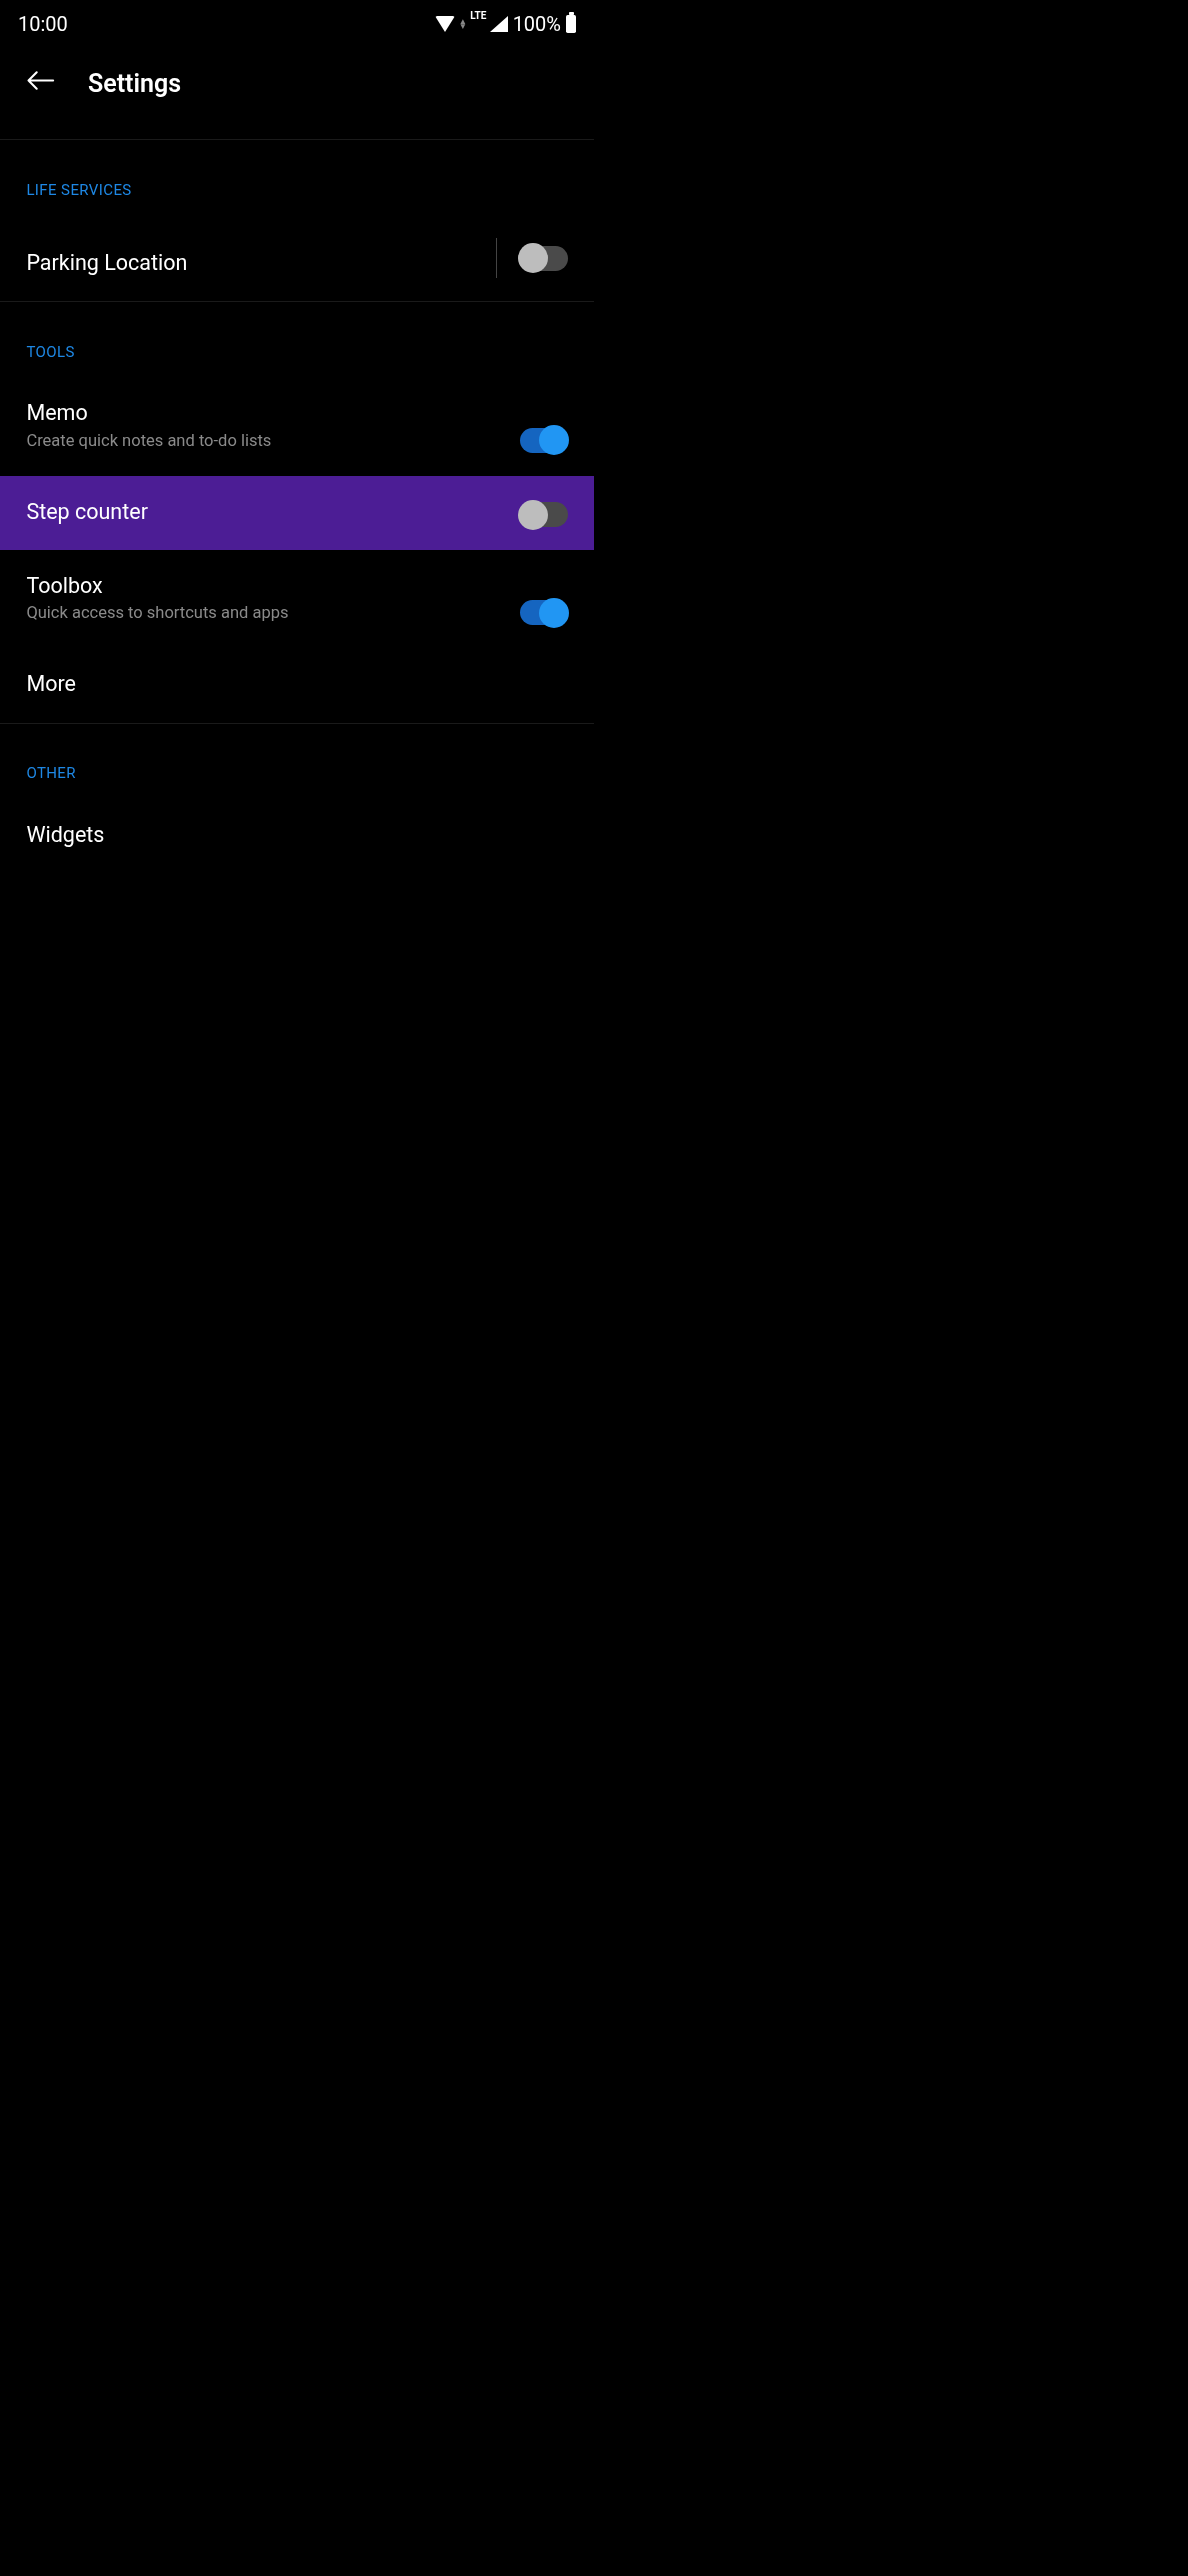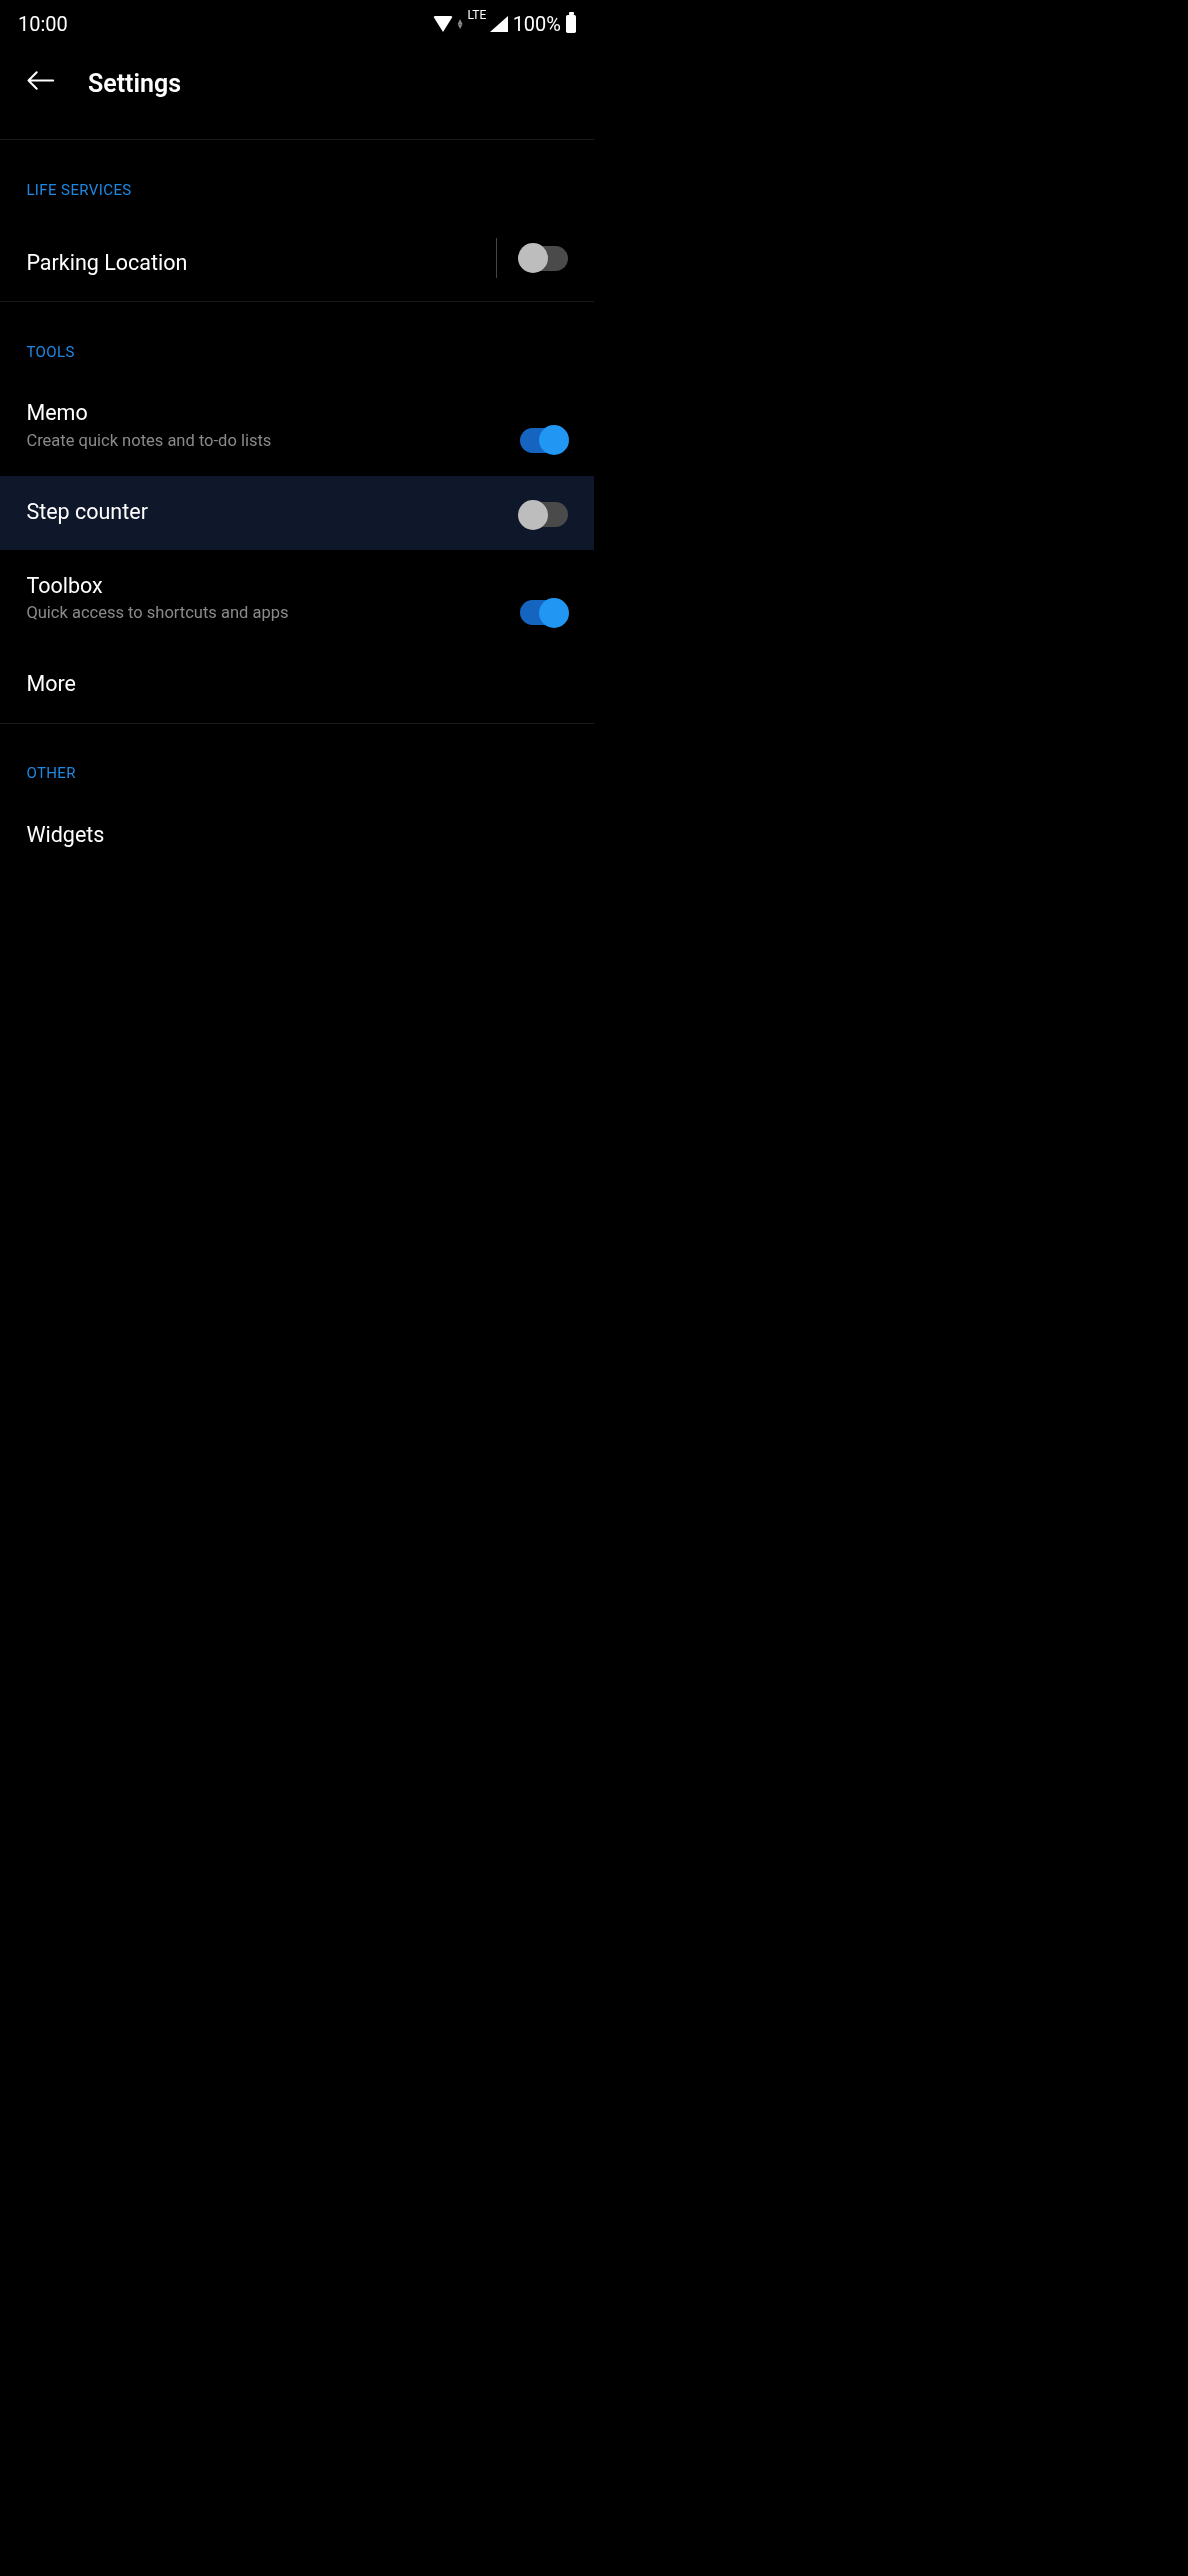--- a/index.html
+++ b/index.html
@@ -42,22 +42,22 @@
       transform: rotate(180deg);
     }
     .signal-icon {
       width: 0;
       height: 0;
       border-left: 18px solid transparent;
       border-bottom: 16.5px solid #fff;
       position: relative;
     }
     .lte {
-      font-size: 12px;
-      font-weight: normal;
+      font-size: 10px;
+      font-weight: bold;
       position: relative;
       top: -8.3px;
     }
     .battery-icon {
       width: 10px;
       height: 18px;
       background: #fff;
       border-radius: 1.7px;
       position: relative;
     }
@@ -94,21 +94,21 @@
       padding: 41px 26.4px 16.5px;
       text-transform: uppercase;
     }
     .setting-row {
       display: flex;
       align-items: flex-end;
       padding: 23px 26.4px;
       gap: 24px;
     }
     .setting-row.highlighted {
-      background: #0f172a;
+      background: #4c1d95;
     }
     .setting-text {
       flex: 1;
       padding-right: 8.3px;
     }
     .setting-title {
       font-size: 21.5px;
       font-weight: 400;
       color: #fff;
       margin-bottom: 3.3px;

